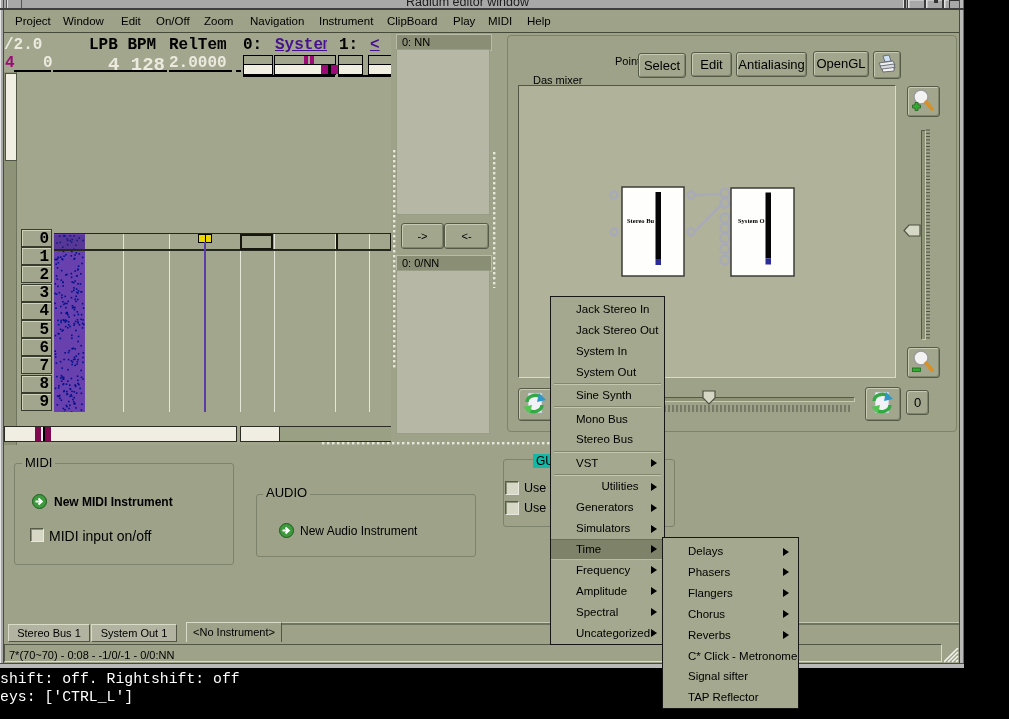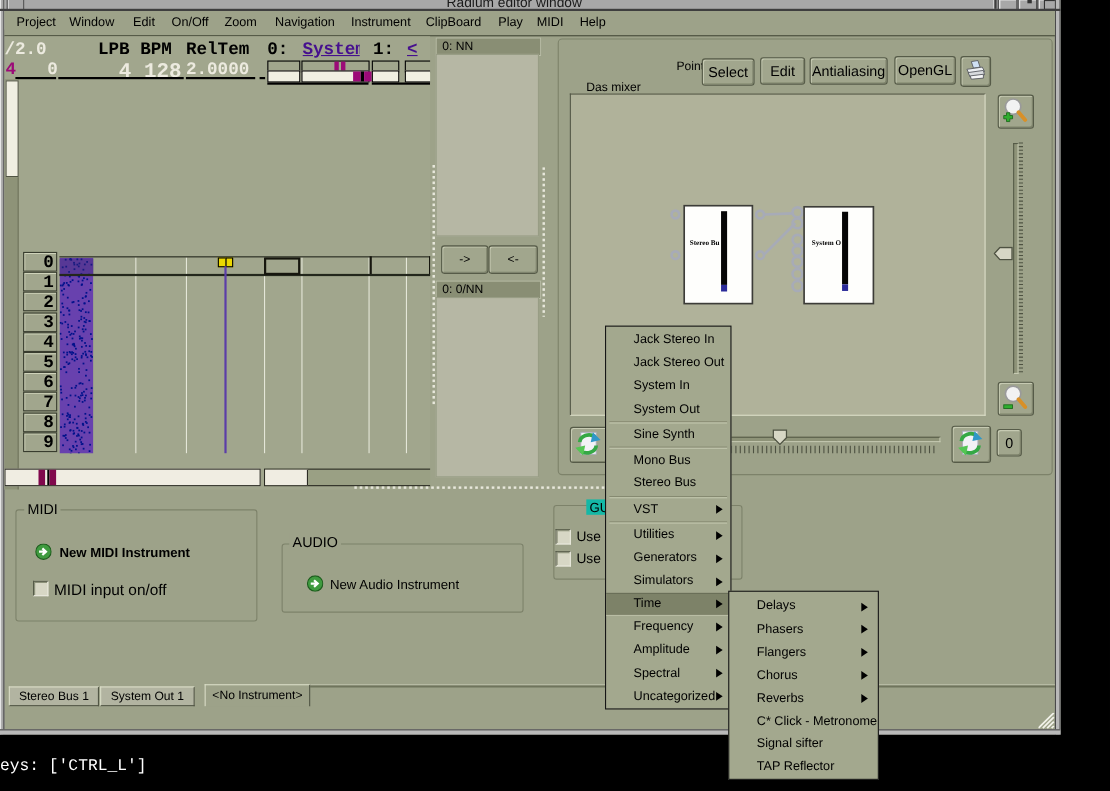--- a/index.html
+++ b/index.html
@@ -798,20 +798,23 @@
   <div class="abs" style="left:501px;top:41px;width:12px;height:12px;background:#d7d7c5;border:1px solid #565b48;border-bottom-color:#e8e8dc;border-right-color:#e8e8dc;box-shadow:inset 1px 1px 0 #8d927a;"></div>
   <div class="abs" style="left:520px;top:41px;font-size:12.5px;color:#000;">Use S</div>
   <div class="abs" style="left:501px;top:61px;width:12px;height:12px;background:#d7d7c5;border:1px solid #565b48;border-bottom-color:#e8e8dc;border-right-color:#e8e8dc;box-shadow:inset 1px 1px 0 #8d927a;"></div>
   <div class="abs" style="left:520px;top:61px;font-size:12.5px;color:#000;">Use S</div>
 
   <div class="abs" style="left:277px;top:182px;width:678px;height:2px;background:#6f745c;border-top:1px solid #c6cab2;"></div>
   <div class="abs out" style="left:4px;top:184px;width:80px;height:16px;background:#b2b4a1;font-size:11px;text-align:center;line-height:16px;color:#000;">Stereo Bus 1</div>
   <div class="abs out" style="left:87px;top:184px;width:84px;height:16px;background:#b2b4a1;font-size:11px;text-align:center;line-height:16px;color:#000;">System Out 1</div>
   <div class="abs" style="left:182px;top:182px;width:94px;height:19px;background:#9da289;font-size:11px;text-align:center;line-height:19px;color:#000;border-top:1px solid #d9dcc6;border-left:1px solid #d9dcc6;border-right:1px solid #525645;">&lt;No Instrument&gt;</div>
 
+  <div class="abs in" style="left:0;top:204px;width:938px;height:18px;background:#9da289;font-size:11px;color:#000;box-sizing:border-box;">
+      <span style="position:absolute;left:4px;top:3.5px;">7*(70~70) - 0:08 - -1/0/-1 - 0/0:NN</span>
+    </div>
   <svg class="abs" width="16" height="15" style="left:940px;top:208px;" viewBox="0 0 16 15">
     <g stroke="#f2f2ea" stroke-width="1.6">
       <line x1="14" y1="0" x2="0" y2="14"></line>
         <line x1="14" y1="4" x2="4" y2="14"></line>
         <line x1="14" y1="8" x2="8" y2="14"></line>
         <line x1="14" y1="12" x2="12" y2="14"></line>
     </g>
   </svg>
 </div>
 
@@ -821,35 +824,36 @@
     <div class="mitem" style="top: 43.8px;"><span style="padding-left:25px;">System In</span></div>
     <div class="mitem" style="top: 64.7px;"><span style="padding-left:25px;">System Out</span></div>
     <div class="sep" style="top: 85.8px;"></div>
     <div class="mitem" style="top: 88.1px;"><span style="padding-left:25px;">Sine Synth</span></div>
     <div class="sep" style="top: 109.2px;"></div>
     <div class="mitem" style="top: 111.5px;"><span style="padding-left:25px;">Mono Bus</span></div>
     <div class="mitem" style="top: 132.4px;"><span style="padding-left:25px;">Stereo Bus</span></div>
     <div class="sep" style="top: 153.5px;"></div>
     <div class="mitem" style="top: 155.8px;"><span style="padding-left:25px;">VST</span><div class="arr" style="right: 7px; top: 6.5px;"></div></div>
     <div class="sep" style="top: 176.9px;"></div>
-    <div class="mitem" style="top: 179.2px;"><span style="padding-left:25px;">Utilities</span><div class="arr" style="right: 7px; top: 6.5px;"></div></div>
+    <div class="mitem" style="top: 179.2px; text-align: center;"><span style="padding-left:25px;">Utilities</span><div class="arr" style="right: 7px; top: 6.5px;"></div></div>
     <div class="mitem" style="top: 200.1px;"><span style="padding-left:25px;">Generators</span><div class="arr" style="right: 7px; top: 6.5px;"></div></div>
     <div class="mitem" style="top: 221px;"><span style="padding-left:25px;">Simulators</span><div class="arr" style="right: 7px; top: 6.5px;"></div></div>
     <div class="mitem" style="top: 241.9px; background: rgb(125, 130, 104); border-top: 1px solid rgb(106, 111, 88); border-bottom: 1px solid rgb(185, 189, 164); height: 18.9px; line-height: 18.9px;"><span style="padding-left:25px;">Time</span><div class="arr" style="right: 7px; top: 5.5px;"></div></div>
     <div class="mitem" style="top: 262.8px;"><span style="padding-left:25px;">Frequency</span><div class="arr" style="right: 7px; top: 6.5px;"></div></div>
     <div class="mitem" style="top: 283.7px;"><span style="padding-left:25px;">Amplitude</span><div class="arr" style="right: 7px; top: 6.5px;"></div></div>
     <div class="mitem" style="top: 304.6px;"><span style="padding-left:25px;">Spectral</span><div class="arr" style="right: 7px; top: 6.5px;"></div></div>
     <div class="mitem" style="top: 325.5px;"><span style="padding-left:25px;">Uncategorized</span><div class="arr" style="right: 7px; top: 6.5px;"></div></div>
   </div>
 <div class="abs" id="menu2" style="z-index:50;left:662px;top:537px;width:135px;height:170px;background:#a3a88e;border:1px solid #161616;">
     <div class="mitem" style="top: 3px;"><span style="padding-left:25px;">Delays</span><div class="arr" style="right: 9px; top: 6.5px;"></div></div>
     <div class="mitem" style="top: 23.9px;"><span style="padding-left:25px;">Phasers</span><div class="arr" style="right: 9px; top: 6.5px;"></div></div>
     <div class="mitem" style="top: 44.8px;"><span style="padding-left:25px;">Flangers</span><div class="arr" style="right: 9px; top: 6.5px;"></div></div>
     <div class="mitem" style="top: 65.7px;"><span style="padding-left:25px;">Chorus</span><div class="arr" style="right: 9px; top: 6.5px;"></div></div>
     <div class="mitem" style="top: 86.6px;"><span style="padding-left:25px;">Reverbs</span><div class="arr" style="right: 9px; top: 6.5px;"></div></div>
     <div class="mitem" style="top: 107.5px;"><span style="padding-left:25px;">C* Click - Metronome</span></div>
     <div class="mitem" style="top: 128.4px;"><span style="padding-left:25px;">Signal sifter</span></div>
     <div class="mitem" style="top: 149.3px;"><span style="padding-left:25px;">TAP Reflector</span></div>
   </div>
 
 <div class="abs mono" style="left:0;top:668px;width:1009px;height:51px;background:#000;color:#fff;font-size:14.8px;line-height:18px;">
+<div class="abs" style="left:0;top:2px;white-space:pre;">shift: off. Rightshift: off</div>
 <div class="abs" style="left:0;top:20px;white-space:pre;">eys: ['CTRL_L']</div>
 </div>
 
 </body></html>

